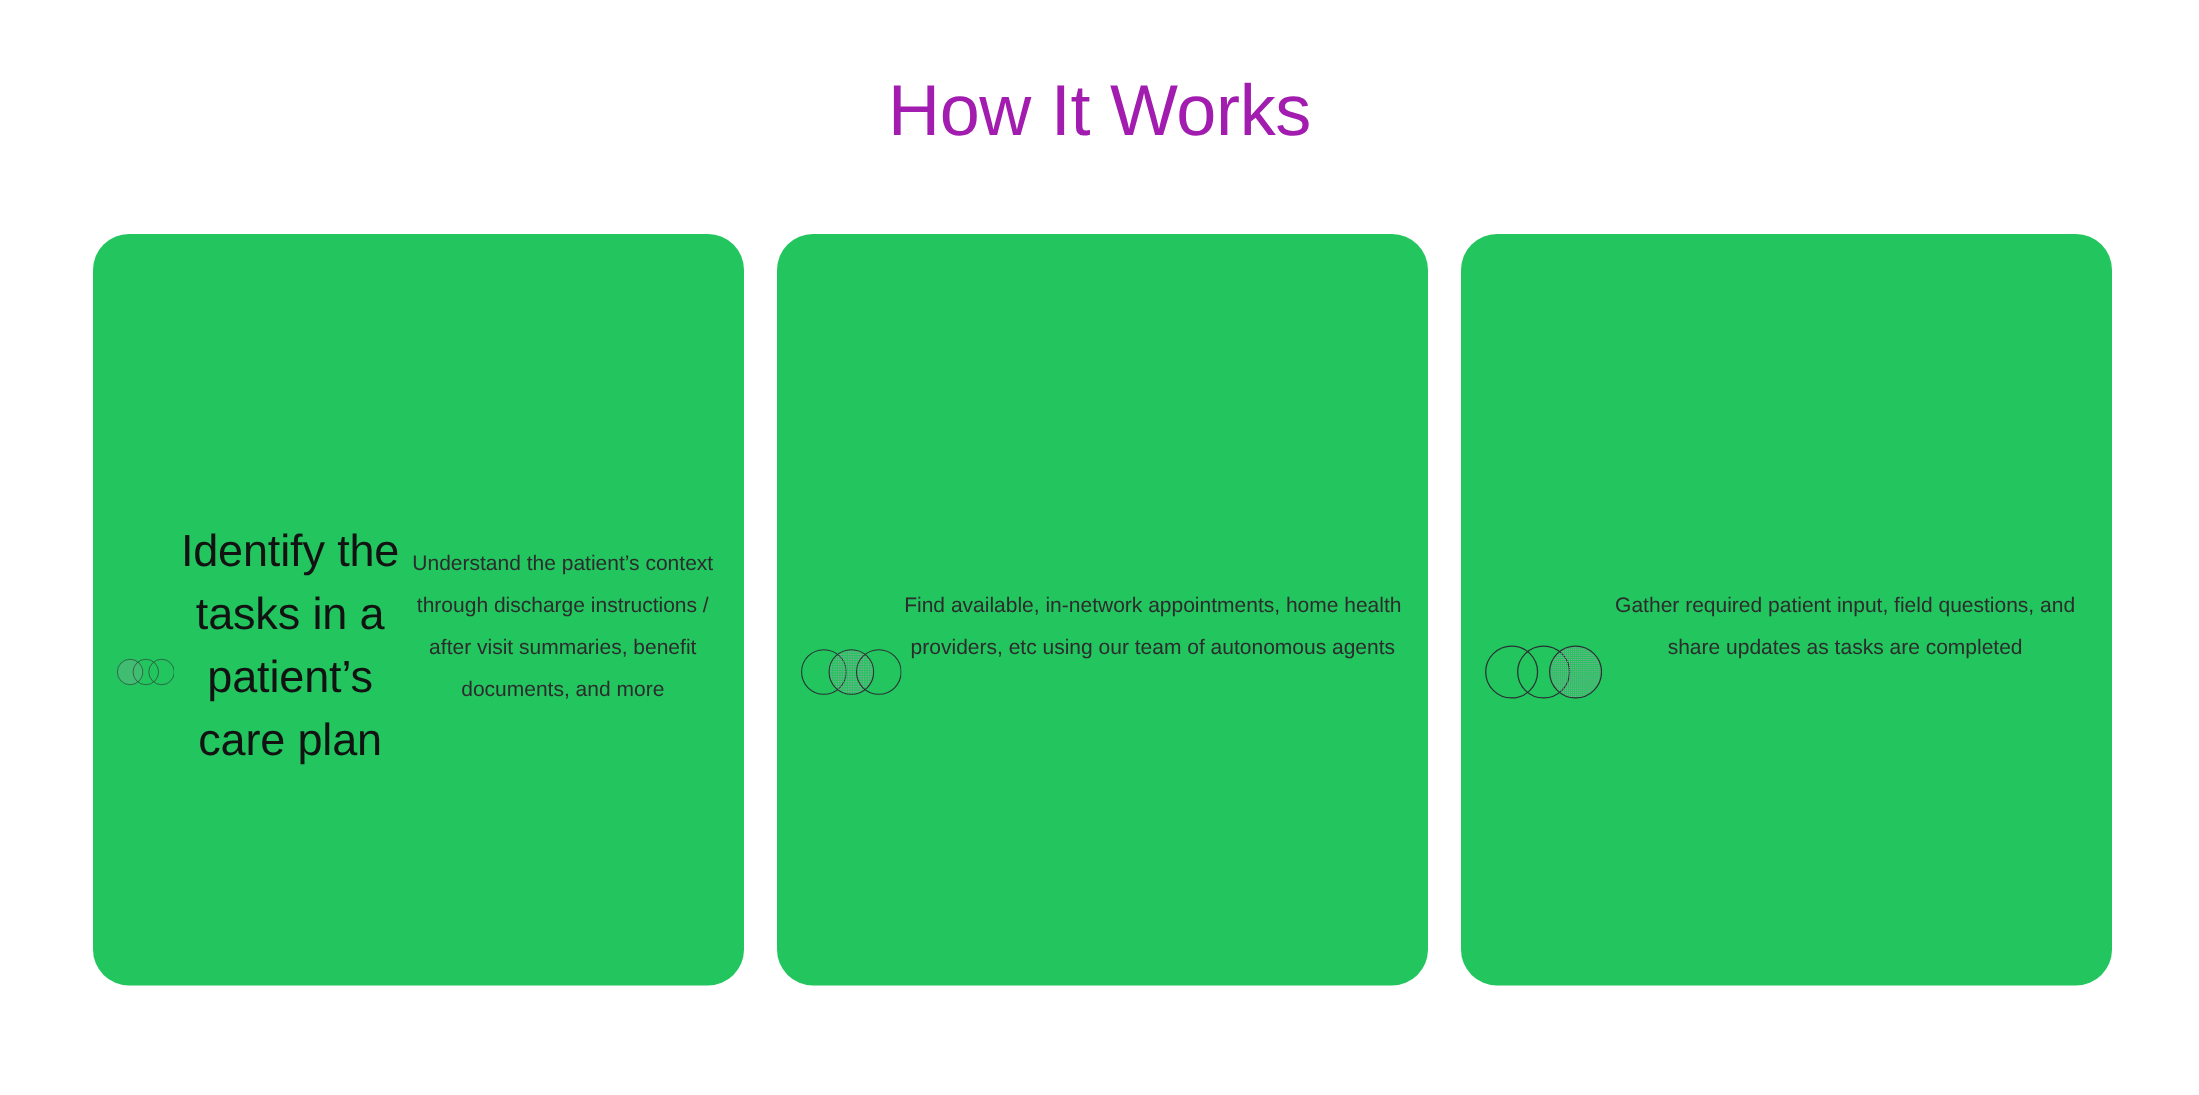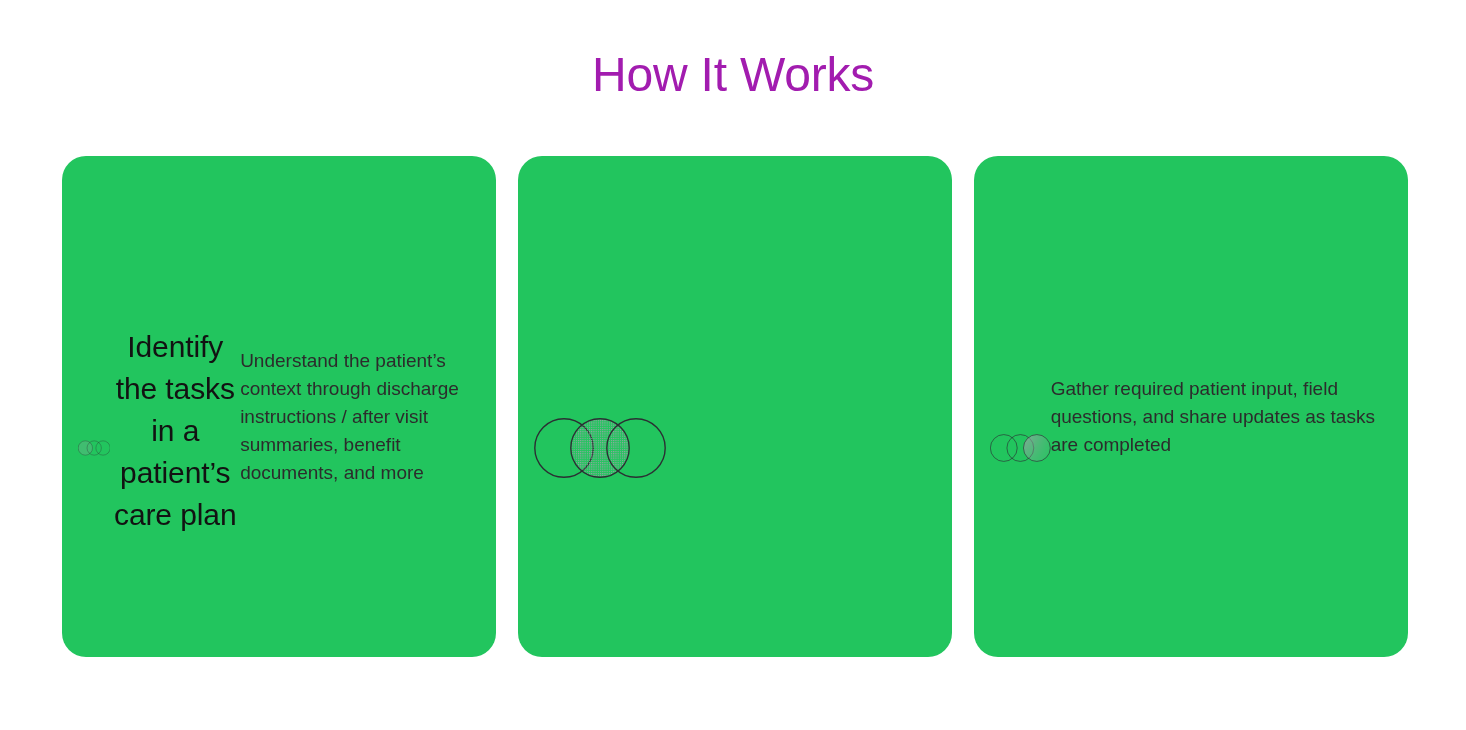--- a/index.html
+++ b/index.html
@@ -80,24 +80,25 @@
     line-height: 42px;
     font-weight: 400;
     color: #121212;
     text-align: center;
     letter-spacing: -0.1px;
     max-width: 330px;
   }
 
   .card-body {
     margin-top: 20px;
-    font-size: 19px;
+    font-size: 14px;
     line-height: 28px;
     font-weight: 400;
     color: #2c2c2c;
+    text-align: center;
     max-width: 348px;
   }
 
   .card-2 .card-body { max-width: 356px; }
   .card-3 .card-body { max-width: 346px; }
 </style>
 </head>
 <body>
 
 <div class="page">
@@ -129,20 +130,21 @@
           <pattern id="dots2" width="2.2" height="2.2" patternUnits="userSpaceOnUse">
             <rect x="0" y="0" width="1.1" height="1.1" fill="#9aa3a6"></rect>
           </pattern>
         </defs>
         <circle class="ring" cx="30" cy="30" r="29.2"></circle>
         <circle class="dotted" cx="66" cy="30" r="29.2" fill="url(#dots2)"></circle>
         <circle class="ring" cx="102" cy="30" r="29.2"></circle>
       </svg>
 
 
+      <div class="card-body">Find available, in-network appointments, home health providers, etc using our team of autonomous agents</div>
     </div>
 
     <div class="card card-3">
       <svg class="venn-icon" viewBox="0 0 132 60" aria-hidden="true">
         <defs>
           <pattern id="dots3" width="2.2" height="2.2" patternUnits="userSpaceOnUse">
             <rect x="0" y="0" width="1.1" height="1.1" fill="#9aa3a6"></rect>
           </pattern>
         </defs>
         <circle class="ring" cx="30" cy="30" r="29.2"></circle>

